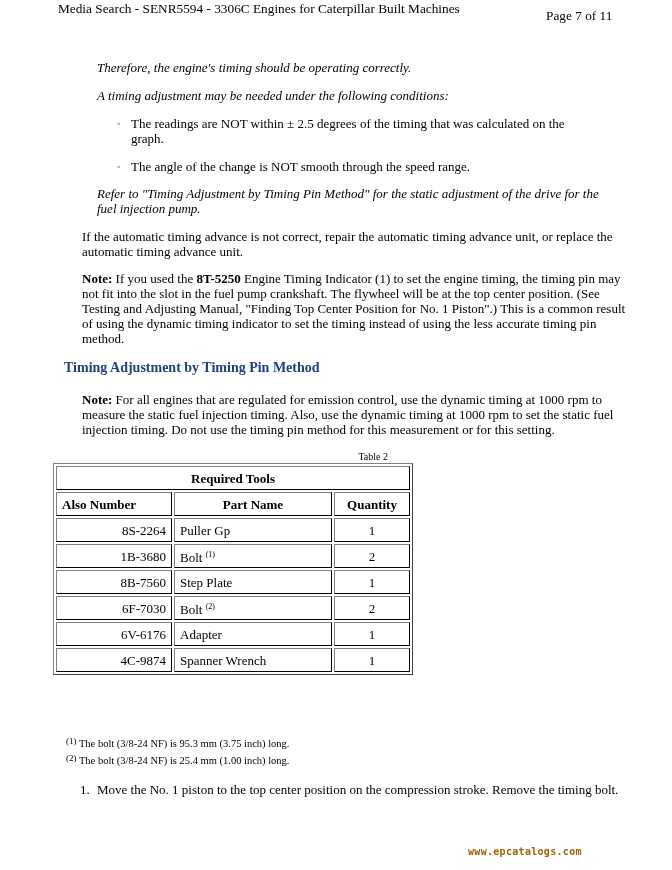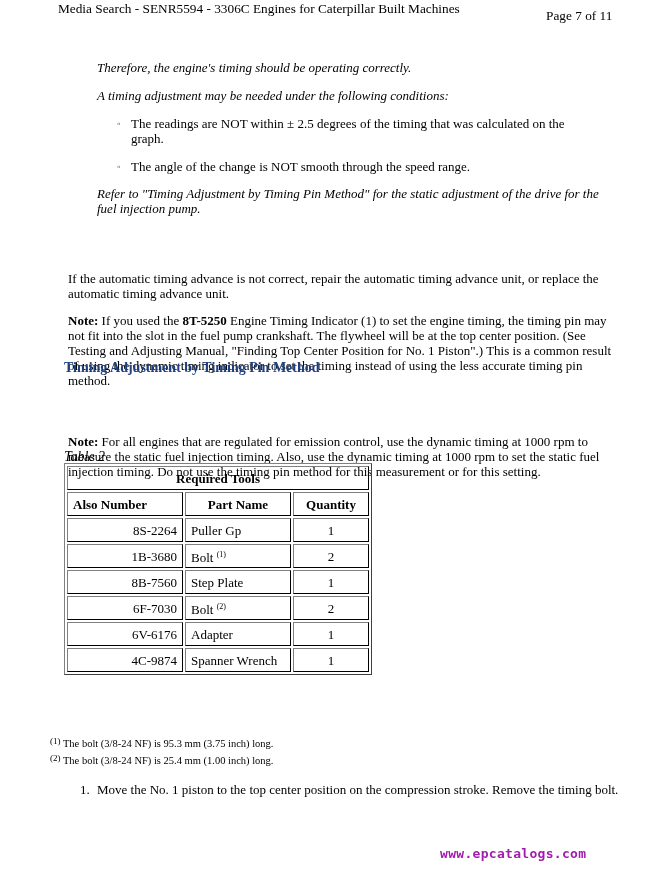--- a/index.html
+++ b/index.html
@@ -38,21 +38,21 @@
       top: 7px;
       white-space: nowrap;
     }
     .p {
       position: absolute;
       margin: 0;
       line-height: 15px;
       font-size: 13px;
     }
     .indent { left: 97px; width: 520px; font-style: italic; }
-    .full { left: 68px; width: 556px; margin-top: 42px; }
+    .full { left: 82px; width: 556px; }
     .bullet-item {
       position: absolute;
       left: 117px;
       width: 470px;
       line-height: 15px;
       font-size: 13px;
     }
     .bullet-item .bullet {
       position: absolute;
       left: 0;
@@ -74,30 +74,29 @@
       margin: 0;
       line-height: 18px;
       white-space: nowrap;
     }
     b.partnum { font-weight: bold; }
     .table-caption {
       position: absolute;
       left: 64px;
       width: 324px;
       top: 450px;
-      text-align: left;
-      font-size: 14px;
+      text-align: right;
+      font-size: 10px;
       line-height: 14px;
-      font-style: italic;
     }
     table.tools {
       position: absolute;
-      left: 64px;
+      left: 53px;
       top: 463px;
-      width: 308px;
+      width: 360px;
       border-collapse: separate;
       border-spacing: 2px;
       border: 1px solid #808080;
       border-right-color: #404040;
       border-bottom-color: #404040;
       font-size: 13px;
     }
     table.tools td, table.tools th {
       border: 1px solid #000000;
       border-top-color: #808080;
@@ -111,21 +110,21 @@
     }
     table.tools th.col-num { width: 104px; text-align: left; }
     table.tools th.col-name { text-align: center; }
     table.tools th.col-qty { width: 64px; text-align: center; }
     table.tools td.num { text-align: right; }
     table.tools td.name { text-align: left; }
     table.tools td.qty { text-align: center; }
     sup { font-size: 8px; vertical-align: 5px; }
     .footnote {
       position: absolute;
-      left: 50px;
+      left: 66px;
       font-size: 10.5px;
       line-height: 13px;
       white-space: nowrap;
       text-align: right;
     }
     .footnote sup { font-size: 9px; vertical-align: 3px; }
     .step {
       position: absolute;
       left: 80px;
       top: 782px;
@@ -137,26 +136,26 @@
       position: absolute;
       left: 0;
       top: 0;
     }
     .step .text {
       display: block;
       margin-left: 17px;
     }
     .watermark {
       position: absolute;
-      left: 440px;
+      left: 468px;
       top: 846px;
       font-family: "DejaVu Sans Mono", monospace;
-      font-size: 13px;
+      font-size: 10px;
       font-weight: bold;
-      color: #a21caf;
+      color: #a16207;
       letter-spacing: 0.3px;
       white-space: nowrap;
     }
   </style>
 </head>
 <body>
 
 <div class="header">
   <span class="title">Media Search - SENR5594 - 3306C Engines for Caterpillar Built Machines</span>
   <span class="page">Page 7 of 11</span>

